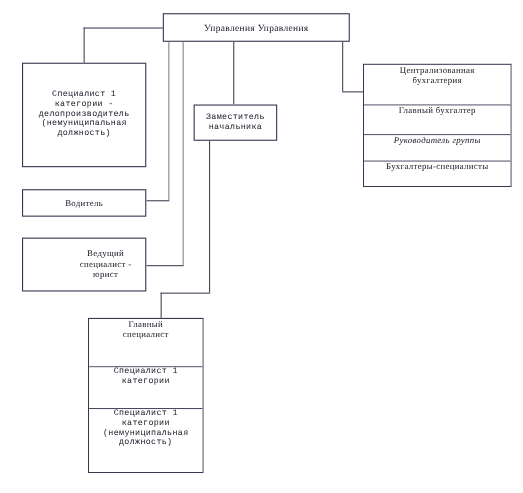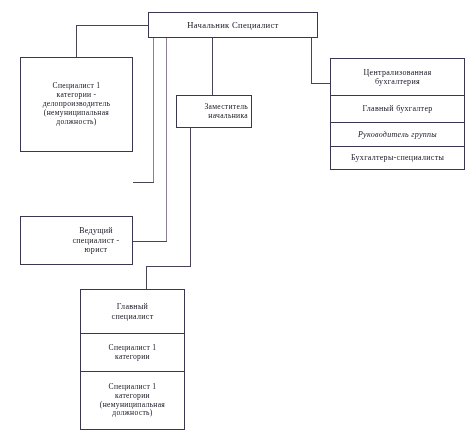--- a/index.html
+++ b/index.html
@@ -31,36 +31,36 @@
     display: block;
     width: 100%;
     padding: 0 3px;
     line-height: 1.18;
     color: #171422;
     letter-spacing: 0.3px;
     white-space: pre-line;
   }
   .fs-9  { font-size: 8.6px; }
   .fs-85 { font-size: 8.0px; }
-  .fs-8  { font-size: 7.6px; }
+  .fs-8  { font-size: 7.6px; font-family: Liberation Mono, monospace; }
 
   
   .stack {
     position: absolute;
     box-sizing: border-box;
     border: 1px solid #3a3550;
     background: #ffffff;
     z-index: 5;
     display: flex;
     flex-direction: column;
   }
   .stack .cell {
     box-sizing: border-box;
     display: flex;
-    align-items: center;
+    align-items: flex-start;
     justify-content: center;
     text-align: center;
     border-bottom: 1px solid #3a3550;
     background: #ffffff;
   }
   .stack .cell:last-child { border-bottom: none; }
   .stack .cell .lbl {
     display: block;
     width: 100%;
     padding: 0 2px;
@@ -97,39 +97,42 @@
   <div class="ln v" style="left:212px; top:38px; height:57px;"></div>
 
   <div class="ln v" style="left:190px; top:128px; height:138px;"></div>
   <div class="ln h" style="left:146px; top:266px; width:45px;"></div>
   <div class="ln v" style="left:146px; top:266px; height:23px;"></div>
 
   <div class="ln v" style="left:311px; top:38px; height:45px;"></div>
   <div class="ln h" style="left:311px; top:83px; width:20px;"></div>
 
   <div class="node" style="left:148px; top:12px; width:170px; height:26px;">
-    <span class="lbl fs-9">Начальник Специалист</span>
+    <span class="lbl fs-9">Управления Управления</span>
   </div>
 
   <div class="node" style="left:20px; top:57px; width:113px; height:95px;">
     <span class="lbl fs-8">Специалист 1
 категории -
 делопроизводитель
 (немуниципальная
 должность)</span>
   </div>
 
+  <div class="node" style="left:20px; top:172px; width:113px; height:25px;">
+    <span class="lbl fs-85">Водитель</span>
+  </div>
 
   <div class="node" style="left:20px; top:216px; width:113px; height:49px;padding-left:39px;">
     <span class="lbl fs-85">Ведущий
 специалист -
 юрист</span>
   </div>
 
-  <div class="node" style="left:176px; top:95px; width:76px; height:33px;text-align:right;">
+  <div class="node" style="left:176px; top:95px; width:76px; height:33px;">
     <span class="lbl fs-8">Заместитель
 начальника</span>
   </div>
 
   <div class="stack" style="left:330px; top:58px; width:135px; height:112px;">
     <div class="cell" style="height:37px;">
       <span class="lbl fs-85">Централизованная
 бухгалтерия</span>
     </div>
     <div class="cell" style="height:27px;">

